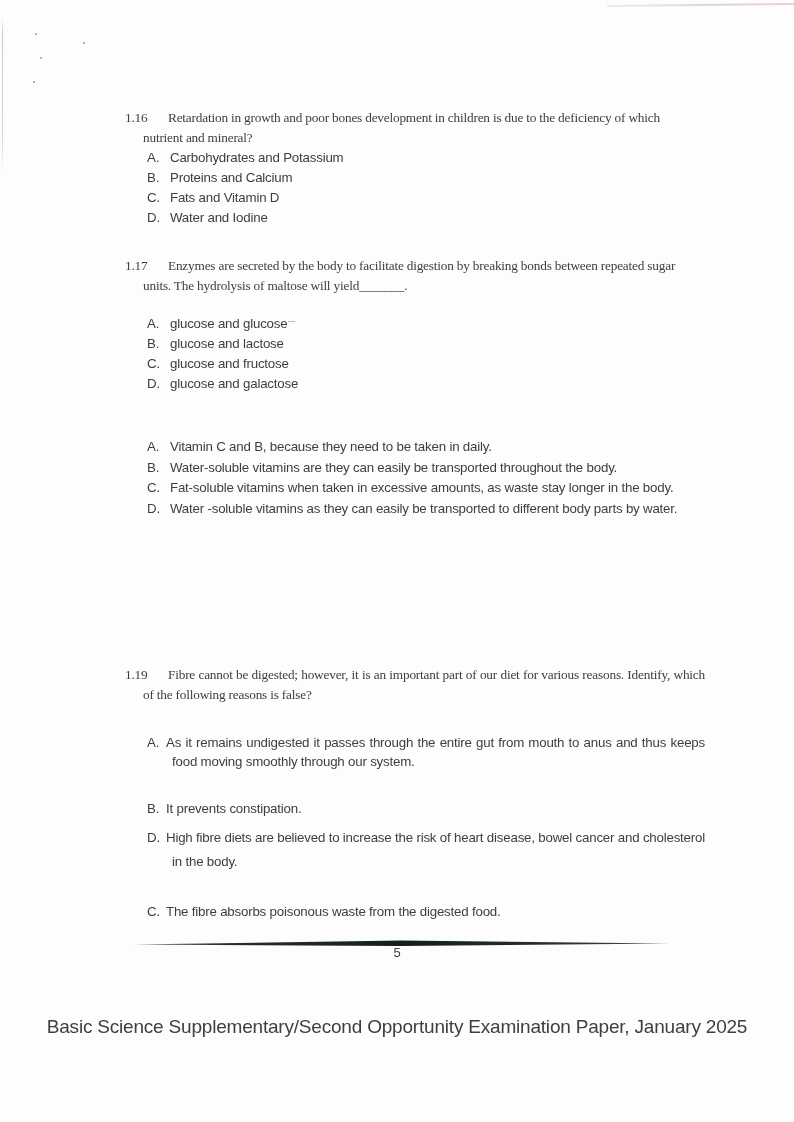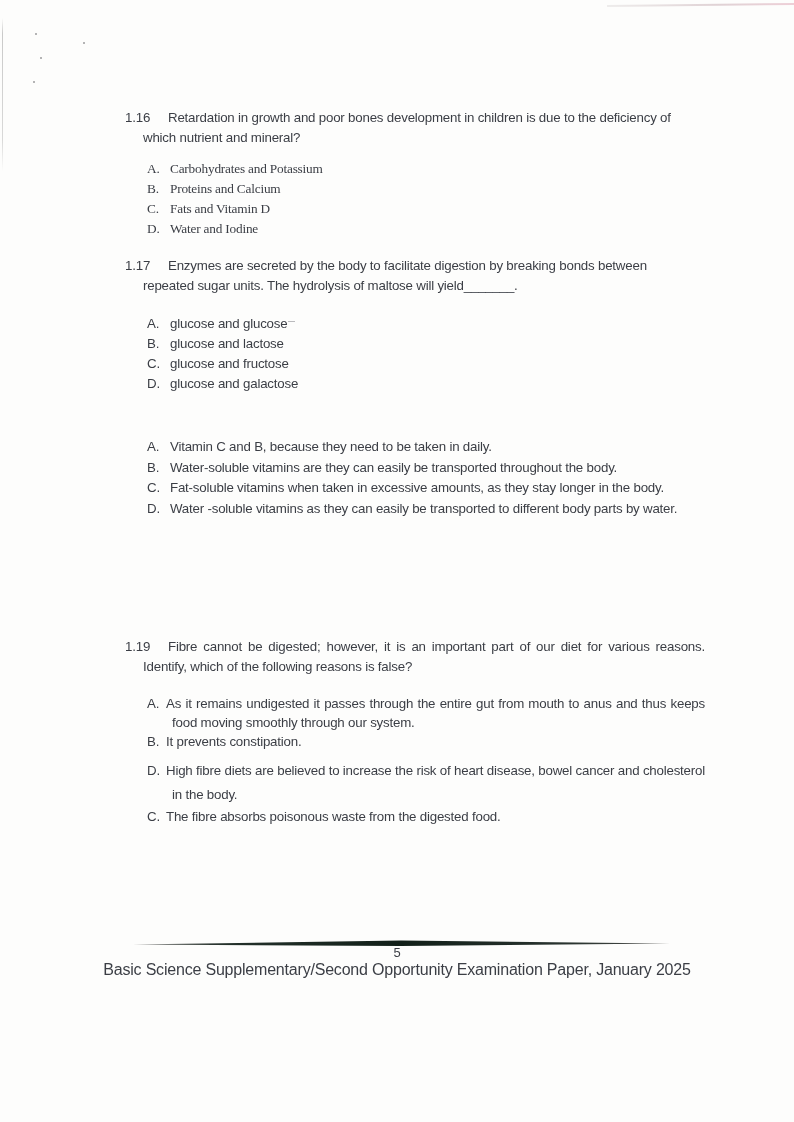--- a/index.html
+++ b/index.html
@@ -41,45 +41,45 @@
     background:rgba(120,120,125,0.5);
   }
 
   
   .question { position:absolute; left:125px; }
   .q16 { top:108px; width:560px; }
   .q17 { top:256px; width:560px; }
   .q18 { top:421px; width:562px; }
   .q19 { top:637px; width:580px; }
 
-  .q-para { margin:0; padding-left:18px; text-indent:-18px; line-height:20px; }
+  .q-para { margin:0; padding-left:18px; text-indent:-18px; line-height:20px;font-family:Liberation Serif, serif; }
   .q-num  { display:inline-block; width:43px; text-indent:0; }
 
   .option { padding-left:47px; text-indent:-25px; line-height:20px; }
   .letter { display:inline-block; width:23px; text-indent:0; }
 
-  .q16 .options { margin-top:11px;font-family:Liberation Serif, serif; }
+  .q16 .options { margin-top:0; }
   .q17 .options { margin-top:18px; }
   .q18 .options { margin-top:16px; }
   .q18 .option  { line-height:20.5px; }
   .q19 .options { margin-top:17px; }
   .q19 .option  { line-height:19px; }
   .q19 .letter  { width:19px; }
   .q19 .option.opt-d { margin-top:8px; line-height:24px; }
-  .q19 .q-para, .q19 .option { text-align:justify; }
+  .q19 .q-para, .q19 .option { text-align:justify;margin-top:28px; }
 
   
   .footer-rule { position:absolute; left:133px; top:936px; width:537px; height:9px; }
   .page-number {
     position:absolute; left:50%; transform:translateX(-50%);
     top:945px; font-size:13px; white-space:nowrap;
   }
   .footer-text {
     position:absolute; left:50%; transform:translateX(-50%);
-    top:961px; font-size:16px; letter-spacing:-0.2px; white-space:nowrap;
+    top:1016px; font-size:19px; letter-spacing:-0.2px; white-space:nowrap;
   }
 </style>
 </head>
 <body>
 
 <div class="page">
 
   <div class="v-line"></div>
   <div class="tr-line"></div>
   <span class="speck" style="left:35px;top:33px"></span>
@@ -105,21 +105,21 @@
       <div class="option"><span class="letter">B.</span><span>glucose and lactose</span></div>
       <div class="option"><span class="letter">C.</span><span>glucose and fructose</span></div>
       <div class="option"><span class="letter">D.</span><span>glucose and galactose</span></div>
     </div>
   </section>
 
   <section class="question q18">
     <div class="options">
       <div class="option"><span class="letter">A.</span><span>Vitamin C and B, because they need to be taken in daily.</span></div>
       <div class="option"><span class="letter">B.</span><span>Water-soluble vitamins are they can easily be transported throughout the body.</span></div>
-      <div class="option"><span class="letter">C.</span><span>Fat-soluble vitamins when taken in excessive amounts, as they stay longer in the body.</span></div>
+      <div class="option"><span class="letter">C.</span><span>Fat-soluble vitamins when taken in excessive amounts, as waste stay longer in the body.</span></div>
       <div class="option"><span class="letter">D.</span><span>Water -soluble vitamins as they can easily be transported to different body parts by water.</span></div>
     </div>
   </section>
 
   <section class="question q19">
     <p class="q-para"><span class="q-num">1.19</span><span>Fibre cannot be digested; however, it is an important part of our diet for various reasons. Identify, which of the following reasons is false?</span></p>
     <div class="options">
       <div class="option"><span class="letter">A.</span><span>As it remains undigested it passes through the entire gut from mouth to anus and thus keeps food moving smoothly through our system.</span></div>
       <div class="option"><span class="letter">B.</span><span>It prevents constipation.</span></div>
       <div class="option opt-d"><span class="letter">D.</span><span>High fibre diets are believed to increase the risk of heart disease, bowel cancer and cholesterol in the body.</span></div>

